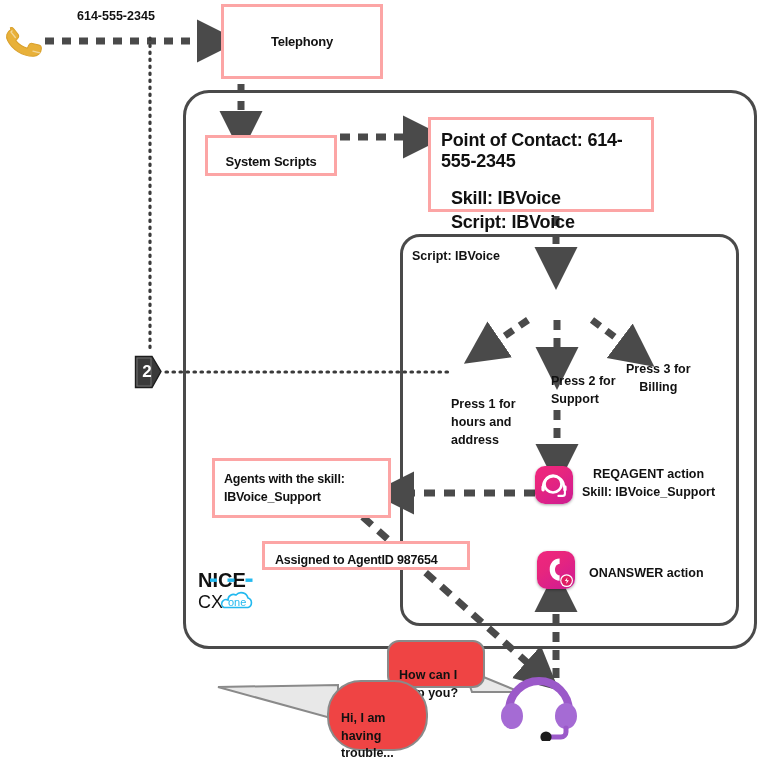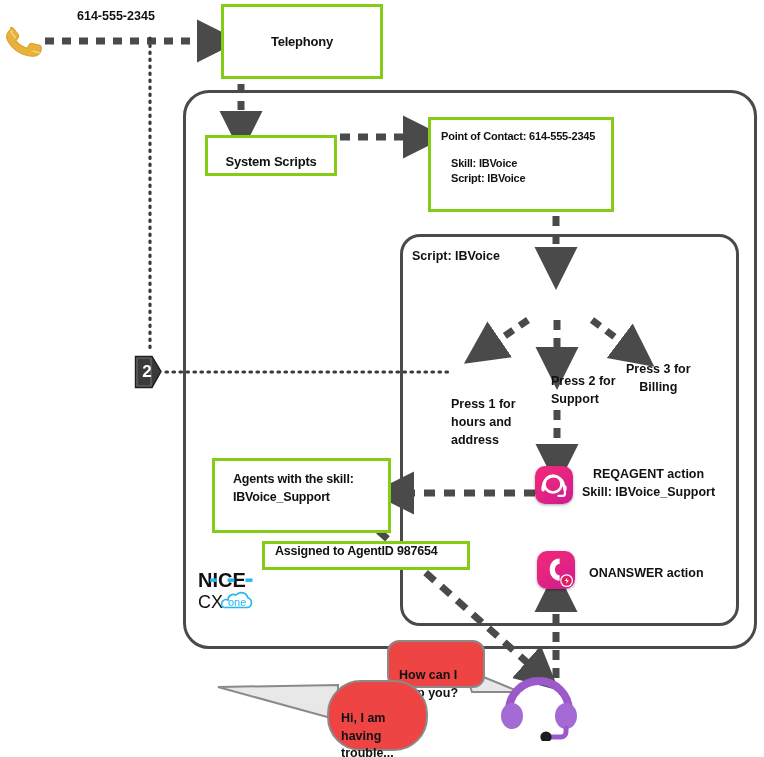--- a/index.html
+++ b/index.html
@@ -21,21 +21,21 @@
   #wires {
     position: absolute;
     left: 0; top: 0;
     width: 764px; height: 757px;
     pointer-events: none;
   }
   .node {
     position: absolute;
     box-sizing: border-box;
     background: #ffffff;
-    border: 3px solid #84cc16;
+    border: 3px solid #fca5a5;
     color: #111111;
     font-weight: bold;
     letter-spacing: -0.2px;
   }
   .node.rounded { border-radius: 10px; }
   .node .lbl {
     display: block;
     white-space: pre-line;
   }
   .center-node {
@@ -49,42 +49,42 @@
     left: 221px; top: 4px; width: 162px; height: 75px;
     font-size: 13px;
   }
   #system-scripts-box {
     left: 205px; top: 135px; width: 132px; height: 41px;
     font-size: 13px;
     align-items: flex-end;
     padding-bottom: 4px;
   }
   #poc-box {
-    left: 428px; top: 117px; width: 186px; height: 95px;
-    font-size: 11px;
+    left: 428px; top: 117px; width: 226px; height: 95px;
+    font-size: 18px;
     padding: 10px 0 0 10px;
   }
   #poc-box .poc-title { display: block; margin-bottom: 14px; }
   #poc-box .poc-line { display: block; padding-left: 10px; line-height: 1.35; }
   #ivr-box {
     left: 485px; top: 270px; width: 156px; height: 47px;
     font-size: 13px;
     border-radius: 9px;
   }
   #agents-box {
-    left: 212px; top: 458px; width: 179px; height: 75px;
+    left: 212px; top: 458px; width: 179px; height: 60px;
     font-size: 12.5px;
-    padding: 9px 0 0 18px;
+    padding: 9px 0 0 9px;
     line-height: 1.45;
   }
   #assigned-box {
     left: 262px; top: 541px; width: 208px; height: 29px;
     font-size: 12.5px;
     padding-left: 10px;
-    display: flex; align-items: flex-start;
+    display: flex; align-items: flex-end;
   }
   
   .container-outline {
     position: absolute;
     box-sizing: border-box;
     border: 3px solid #4a4a4a;
     border-radius: 26px;
     background: transparent;
   }
   #outer-container { left: 183px; top: 90px; width: 574px; height: 559px; }

